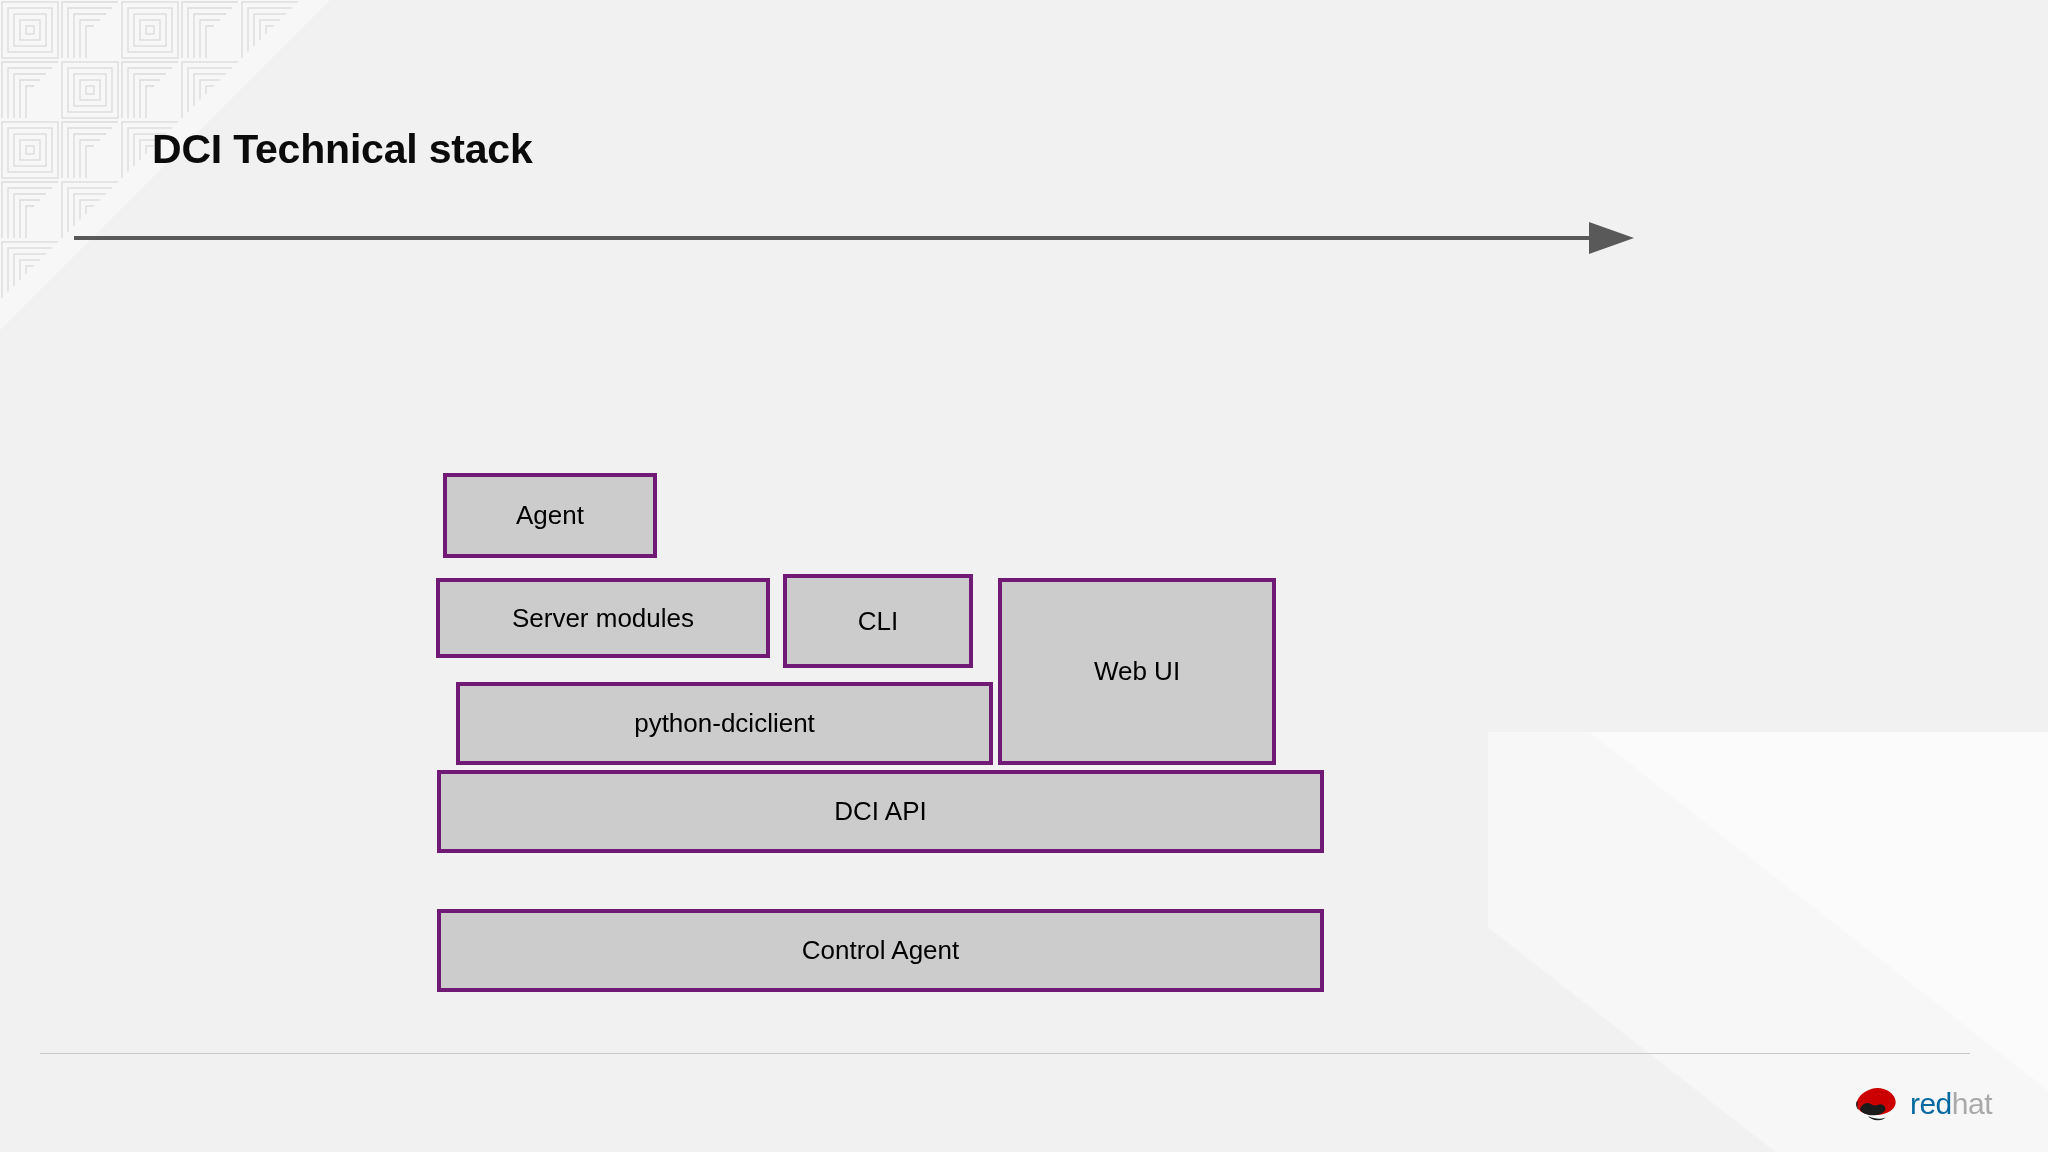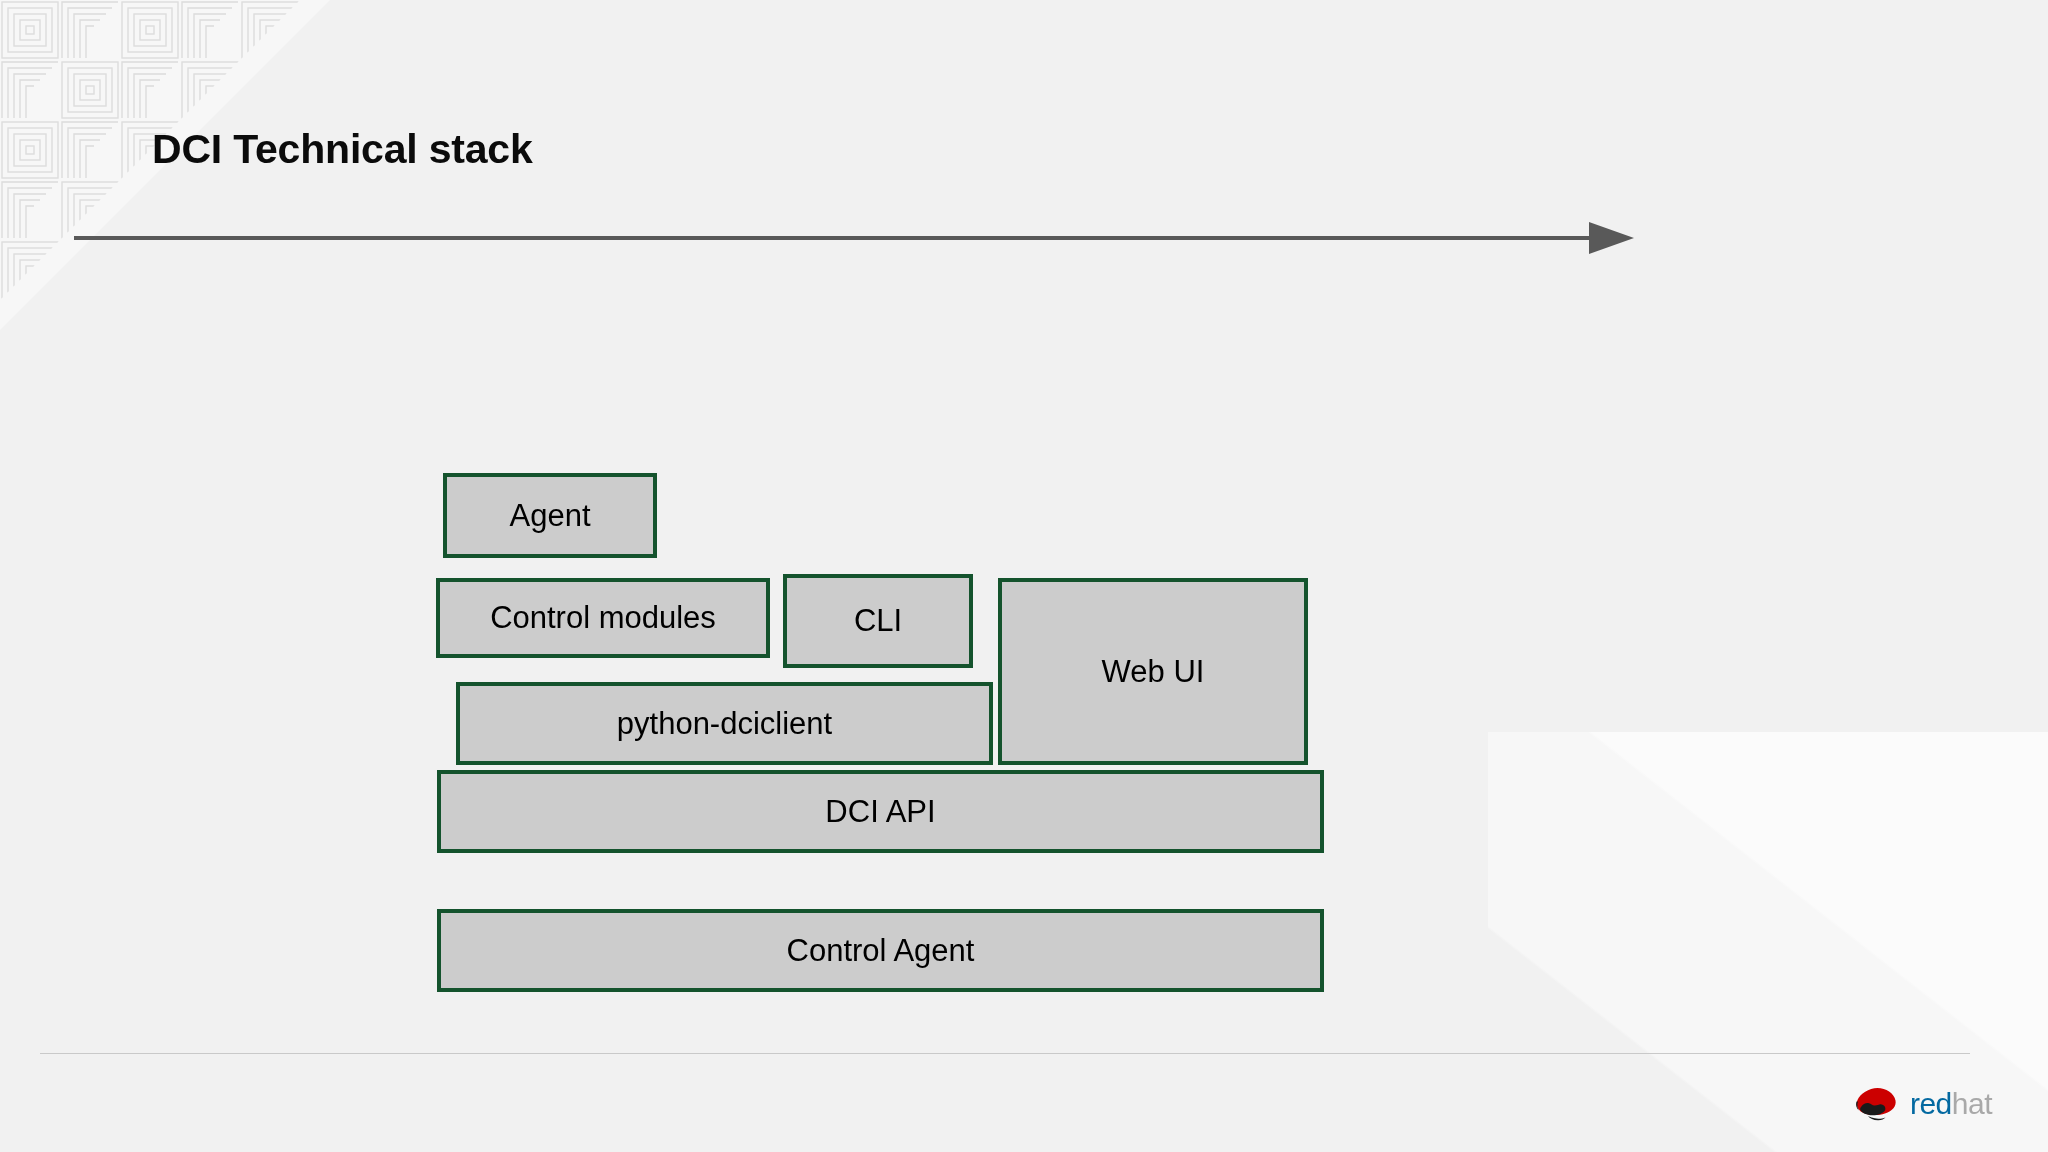--- a/index.html
+++ b/index.html
@@ -87,26 +87,26 @@
     left: 0;
     top: 0;
     width: 2048px;
     height: 1152px;
     pointer-events: none;
   }
   .node {
     position: absolute;
     box-sizing: border-box;
     background: #cccccc;
-    border: 4px solid #14532d;
+    border: 4px solid #701a75;
     display: flex;
     align-items: center;
     justify-content: center;
     color: #000000;
-    font-size: 31px;
+    font-size: 26px;
     font-family: "Liberation Sans", sans-serif;
     pointer-events: auto;
   }
 
   
   #footer-rule {
     position: absolute;
     left: 40px;
     top: 1053px;
     width: 1930px;
@@ -196,28 +196,28 @@
     </svg>
   </div>
 
   <div id="diagram">
 
     <div class="node" style="left:443px; top:473px; width:214px; height:85px;">
       <span>Agent</span>
     </div>
 
     <div class="node" style="left:436px; top:578px; width:334px; height:80px;">
-      <span>Control modules</span>
+      <span>Server modules</span>
     </div>
 
     <div class="node" style="left:783px; top:574px; width:190px; height:94px;">
       <span>CLI</span>
     </div>
 
-    <div class="node" style="left:998px; top:578px; width:310px; height:187px;">
+    <div class="node" style="left:998px; top:578px; width:278px; height:187px;">
       <span>Web UI</span>
     </div>
 
     <div class="node" style="left:456px; top:682px; width:537px; height:83px;">
       <span>python-dciclient</span>
     </div>
 
     <div class="node" style="left:437px; top:770px; width:887px; height:83px;">
       <span>DCI API</span>
     </div>

